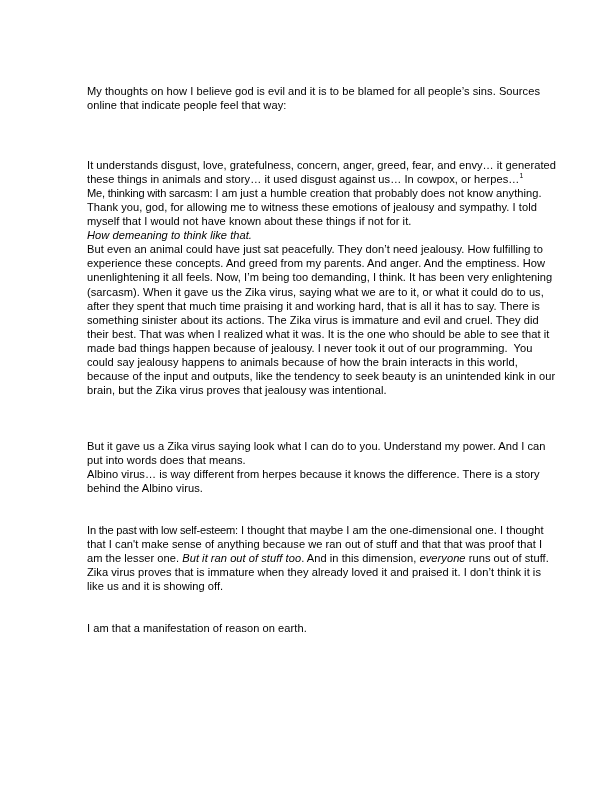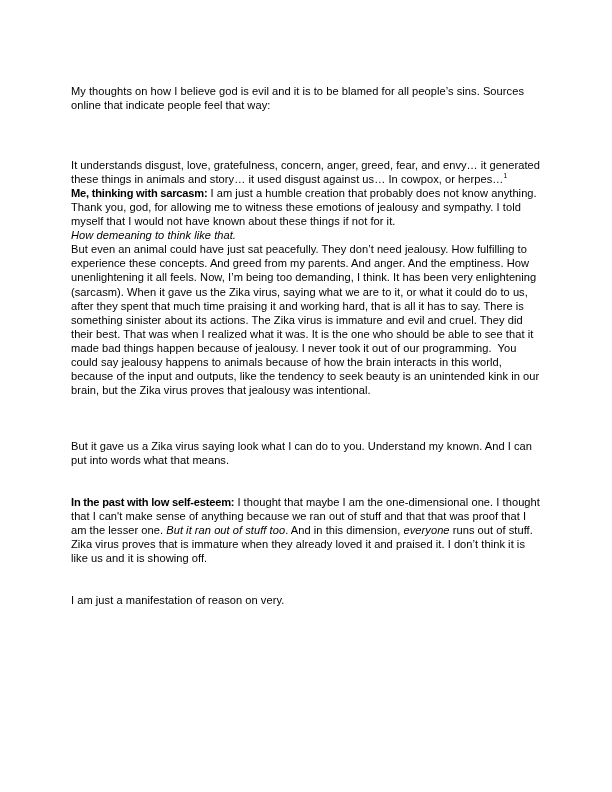--- a/index.html
+++ b/index.html
@@ -17,42 +17,42 @@
   }
   .page {
     position: relative;
     width: 612px;
     height: 792px;
     background: #ffffff;
     overflow: hidden;
   }
   .text-body {
     position: absolute;
-    left: 71px;
+    left: 87px;
     top: 84px;
     width: 472px;
   }
   p.para {
     margin: 0;
     padding: 0;
     font-family: "Liberation Sans", sans-serif;
     font-size: 11.1px;
     line-height: 14.05px;
     text-align: left;
     white-space: pre-wrap;
     word-spacing: -0.05px;
     letter-spacing: 0.005em;
   }
   .gap-1 { height: 14px; }
   .gap-2 { height: 28px; }
   .gap-3 { height: 42px; }
   .gap-lead { height: 46px; }
   b.runin {
     font-family: "Liberation Sans Narrow", "Liberation Sans", sans-serif;
-    font-weight: 700;
+    font-weight: 400;
     font-stretch: condensed;
     letter-spacing: -0.018em;
   }
   i.ital {
     font-style: italic;
     margin-top: 44px;
   }
   sup.fn {
     font-size: 0.62em;
     vertical-align: super;
@@ -72,28 +72,29 @@
     <p class="para"><span>It understands disgust, love, gratefulness, concern, anger, greed, fear, and envy… it generated these things in animals and story… it used disgust against us… In cowpox, or herpes…</span><sup class="fn">1</sup></p>
 
     <p class="para"><b class="runin">Me, thinking with sarcasm:</b><span> I am just a humble creation that probably does not know anything. Thank you, god, for allowing me to witness these emotions of jealousy and sympathy. I told myself that I would not have known about these things if not for it.</span></p>
 
     <p class="para"><i class="ital">How demeaning to think like that.</i></p>
 
     <p class="para">But even an animal could have just sat peacefully. They don’t need jealousy. How fulfilling to experience these concepts. And greed from my parents. And anger. And the emptiness. How unenlightening it all feels. Now, I’m being too demanding, I think. It has been very enlightening  (sarcasm). When it gave us the Zika virus, saying what we are to it, or what it could do to us, after they spent that much time praising it and working hard, that is all it has to say. There is something sinister about its actions. The Zika virus is immature and evil and cruel. They did their best. That was when I realized what it was. It is the one who should be able to see that it made bad things happen because of jealousy. I never took it out of our programming.  You could say jealousy happens to animals because of how the brain interacts in this world, because of the input and outputs, like the tendency to seek beauty is an unintended kink in our brain, but the Zika virus proves that jealousy was intentional.</p>
 
     <div class="gap-3"></div>
 
-    <p class="para">But it gave us a Zika virus saying look what I can do to you. Understand my known. And I can put into words what that means.</p>
+    <p class="para">But it gave us a Zika virus saying look what I can do to you. Understand my power. And I can put into words does that means.</p>
 
+    <p class="para">Albino virus… is way different from herpes because it knows the difference. There is a story behind the Albino virus.</p>
 
     <div class="gap-2"></div>
 
     <p class="para"><b class="runin">In the past with low self-esteem:</b><span> I thought that maybe I am the one-dimensional one. I thought that I can't make sense of anything because we ran out of stuff and that that was proof that I am the lesser one. </span><i class="ital">But it ran out of stuff too</i><span>. And in this dimension, </span><i class="ital">everyone</i><span> runs out of stuff. Zika virus proves that is immature when they already loved it and praised it. I don’t think it is like us and it is showing off.</span></p>
 
     <div class="gap-2"></div>
 
-    <p class="para">I am just a manifestation of reason on very.</p>
+    <p class="para">I am that a manifestation of reason on earth.</p>
 
     <div class="gap-1"></div>
 
 
   </div>
 </div>
 
 </body></html>

